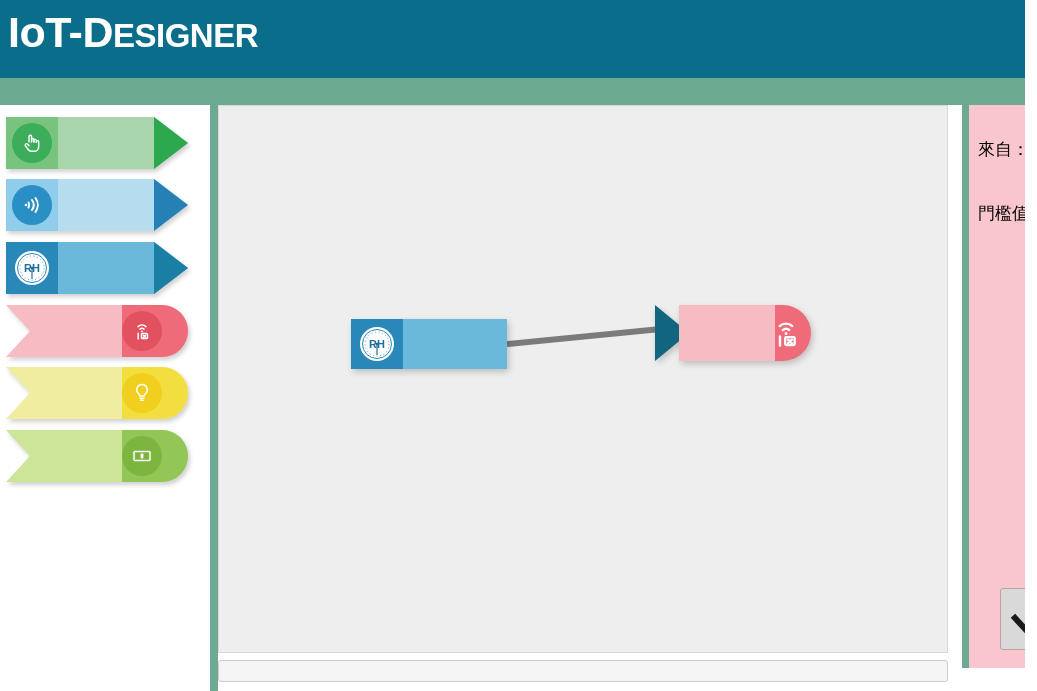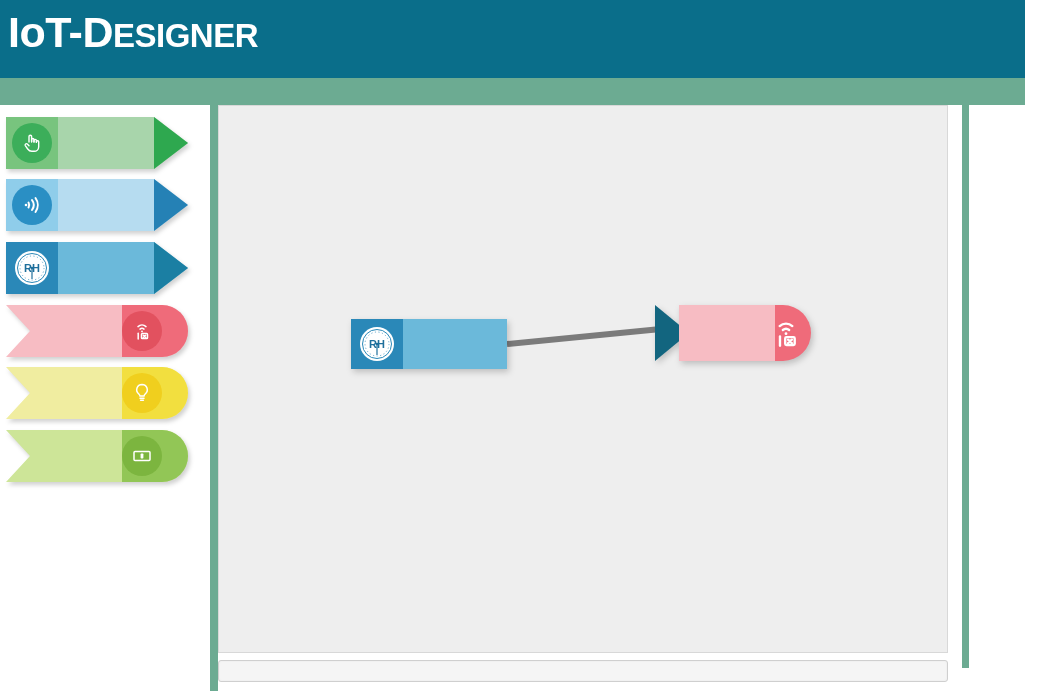--- a/index.html
+++ b/index.html
@@ -375,14 +375,24 @@
 
     </div>
 
     <div id="canvas-scrollbar-track">
       <div id="canvas-scrollbar-thumb"></div>
     </div>
   </div>
 
   <div id="panel-divider"></div>
 
+  <div id="properties-panel">
+    <div class="panel-label" id="panel-label-from">來自：</div>
+    <div class="panel-label" id="panel-label-threshold">門檻值</div>
+
+    <div id="panel-confirm-button">
+      <svg width="58" height="40" viewBox="0 0 58 40">
+        <path d="M8 17 L20 30 L44 4" fill="none" stroke="#1a1a1a" stroke-width="6" stroke-linecap="square" stroke-linejoin="miter"></path>
+      </svg>
+    </div>
+  </div>
 
 </div>
 
 </body></html>

